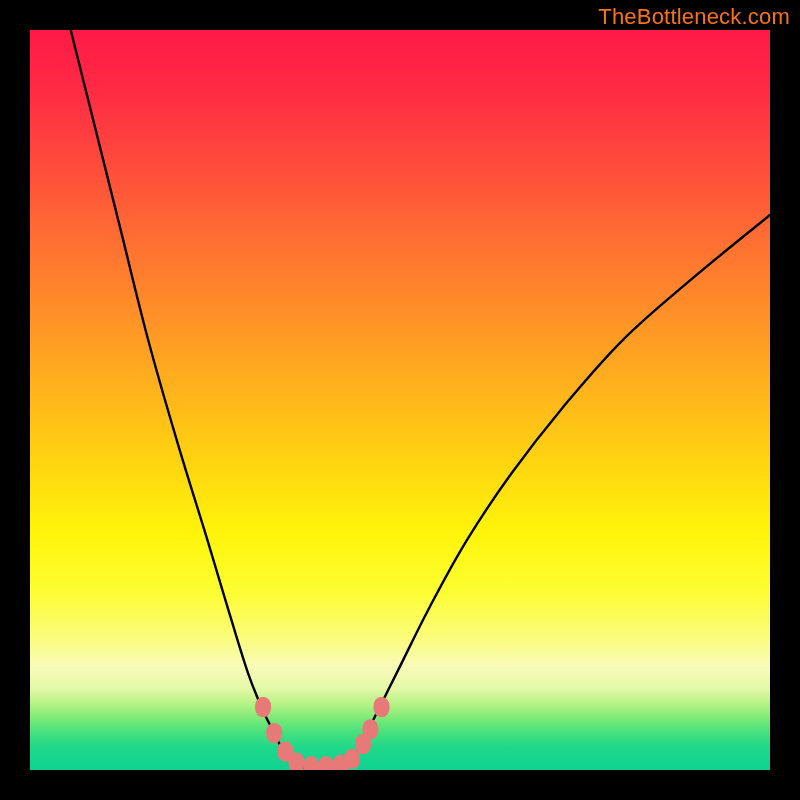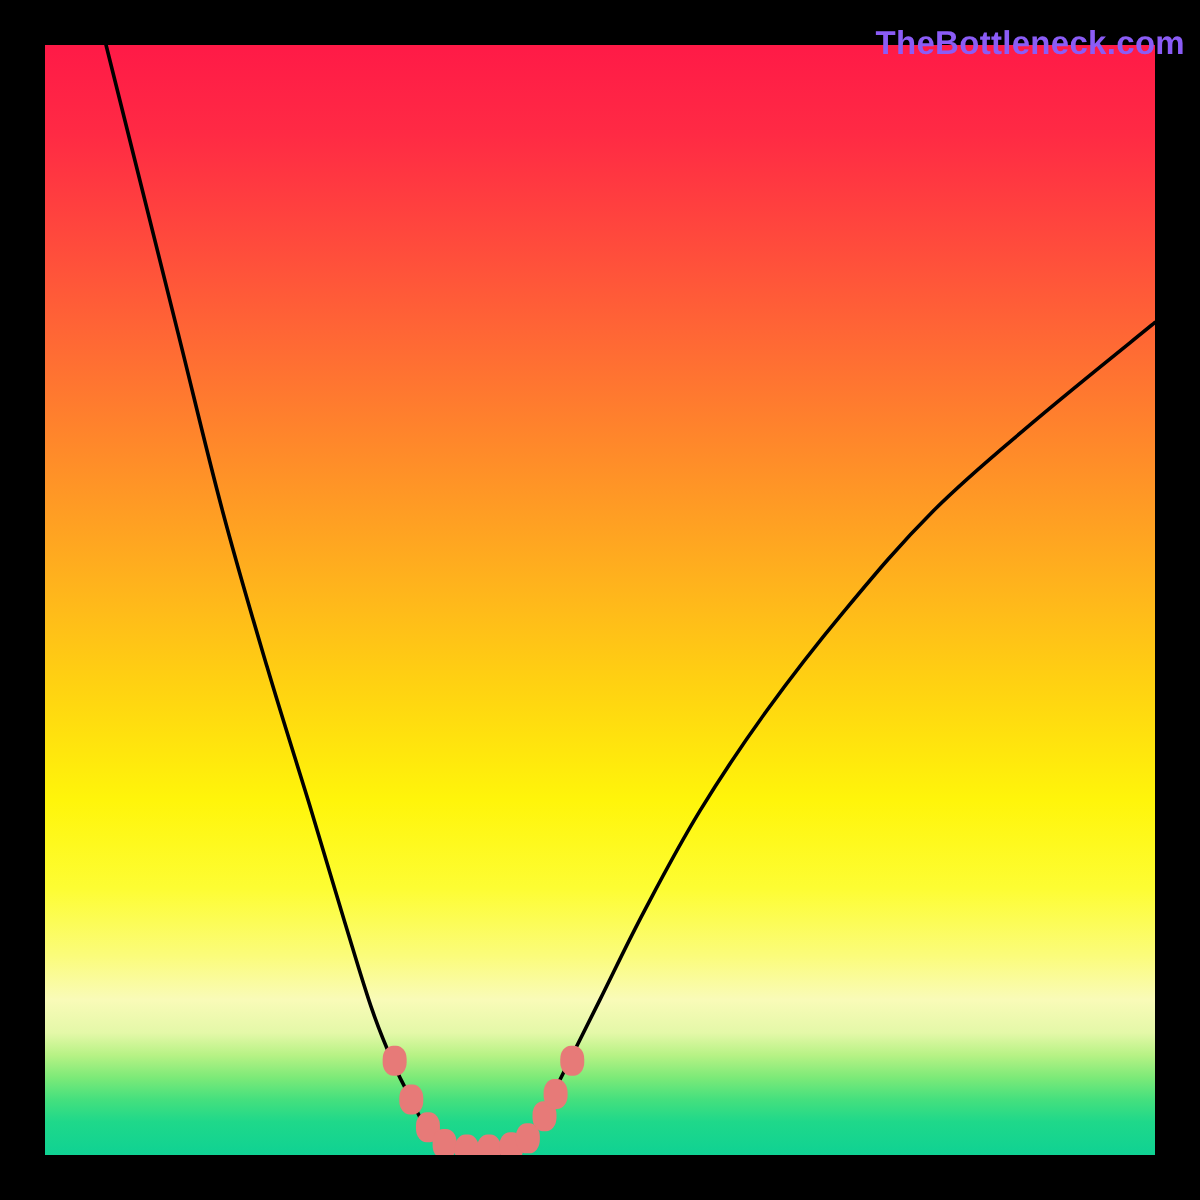--- a/index.html
+++ b/index.html
@@ -46,26 +46,26 @@
       #e4f8a8 89%,
       #b7f285 91%,
       #7dea78 93%,
       #45e07e 95%,
       #1fd88a 97%,
       #0fd293 100%
     );
   }
   .watermark {
     position: absolute;
-    top: 16px;
+    top: 4px;
     right: 10px;
-    color: #8b5cf6;
+    color: #f97316;
     font-size: 22px;
     letter-spacing: 0.2px;
-    font-weight: 700;
+    font-weight: 400;
   }
   svg.curve {
     position: absolute;
     inset: 0;
   }
 </style>
 </head>
 <body>
 
 <div class="frame">

